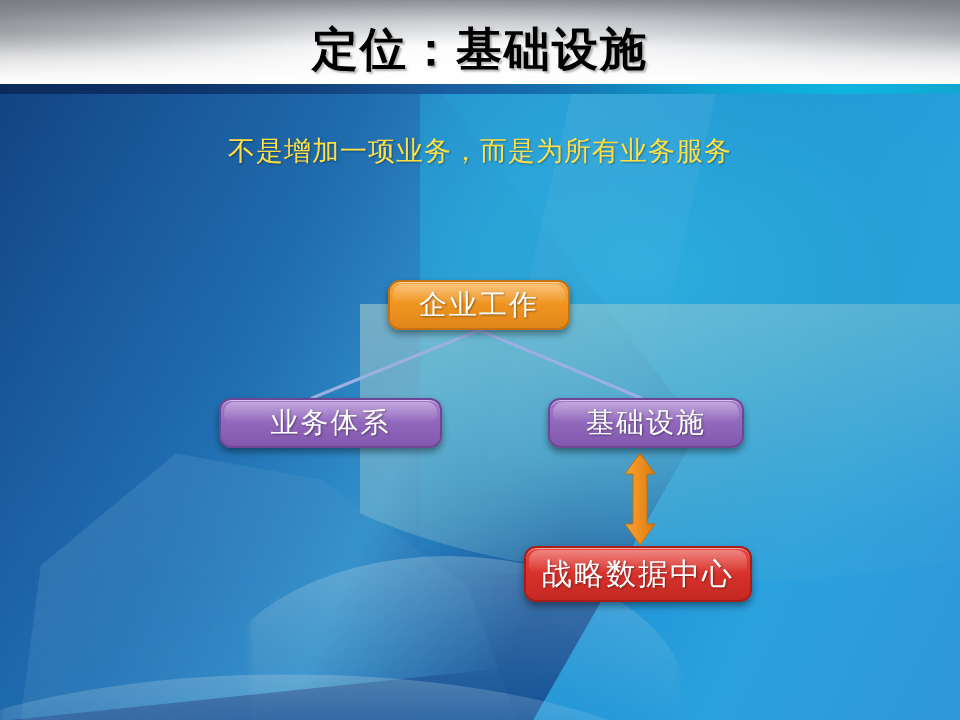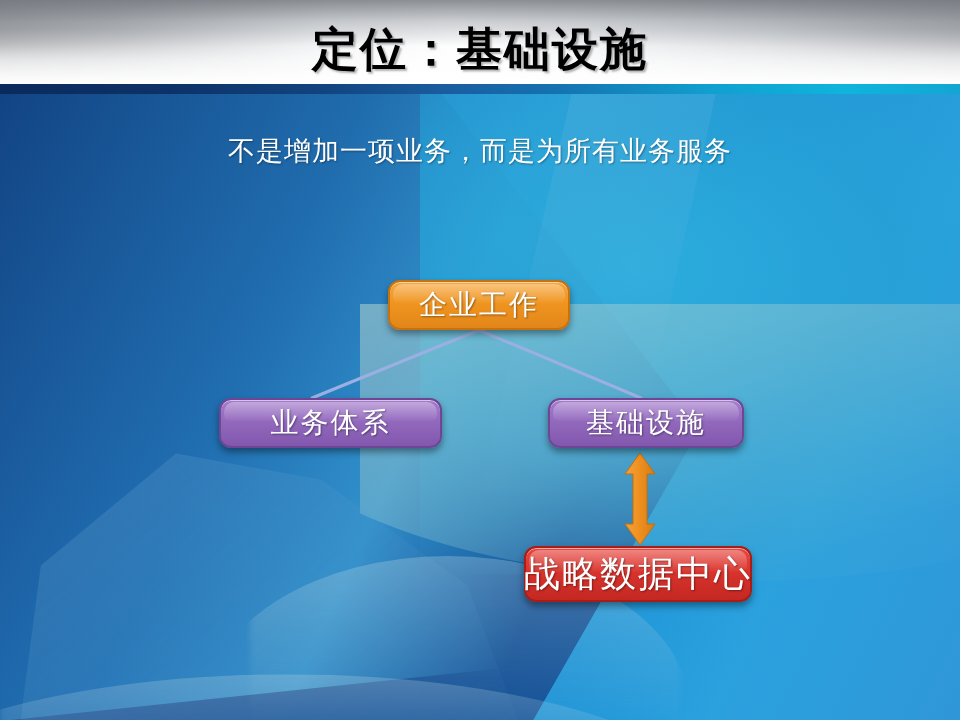--- a/index.html
+++ b/index.html
@@ -188,21 +188,21 @@
     clip-path: polygon(40% 0%, 100% 0%, 62% 100%, 0% 100%);
   }
 
   
   #subtitle {
     position: absolute;
     left: 0; top: 133px;
     width: 960px;
     text-align: center;
     font-size: 27px;
-    color: #ffffff;
+    color: #fde047;
     letter-spacing: 1px;
     white-space: nowrap;
     text-shadow: 1px 1px 2px rgba(0,0,0,0.35);
   }
 
   
   #diagram {
     position: absolute;
     left: 0; top: 94px;
     width: 960px;
@@ -263,21 +263,21 @@
     width: 196px; height: 50px;
     background: linear-gradient(to bottom, #a47ccb 0%, #9268bd 48%, #8258ae 100%);
     border: 2px solid #6d4795;
   }
   
   #node-datacenter {
     left: 524px; top: 452px;
     width: 228px; height: 56px;
     background: linear-gradient(to bottom, #e8463f 0%, #d8322c 48%, #c42822 100%);
     border: 2px solid #a71d18;
-    font-size: 36px;
+    font-size: 30px;
   }
 
   
   #arrow-updown {
     position: absolute;
     left: 620px; top: 358px;
     width: 40px; height: 94px;
   }
 </style>
 </head>

